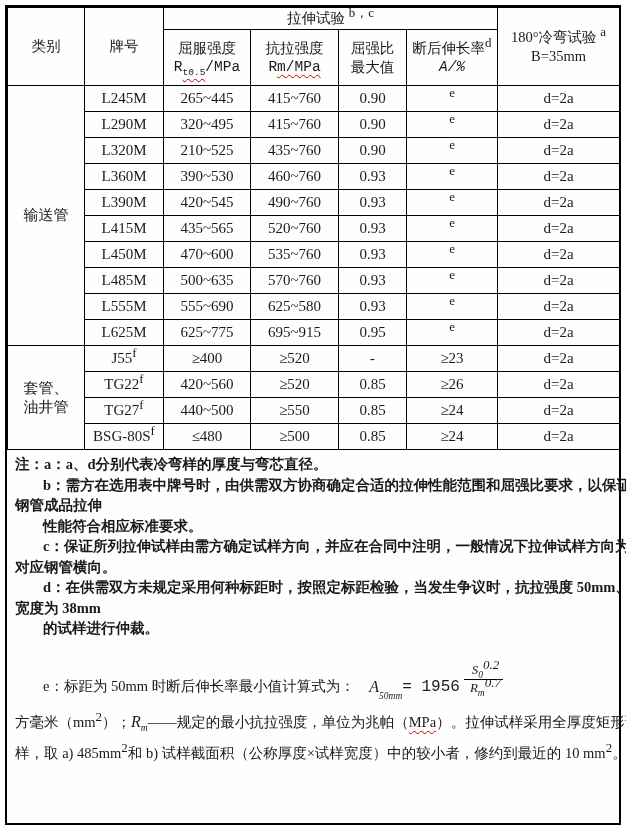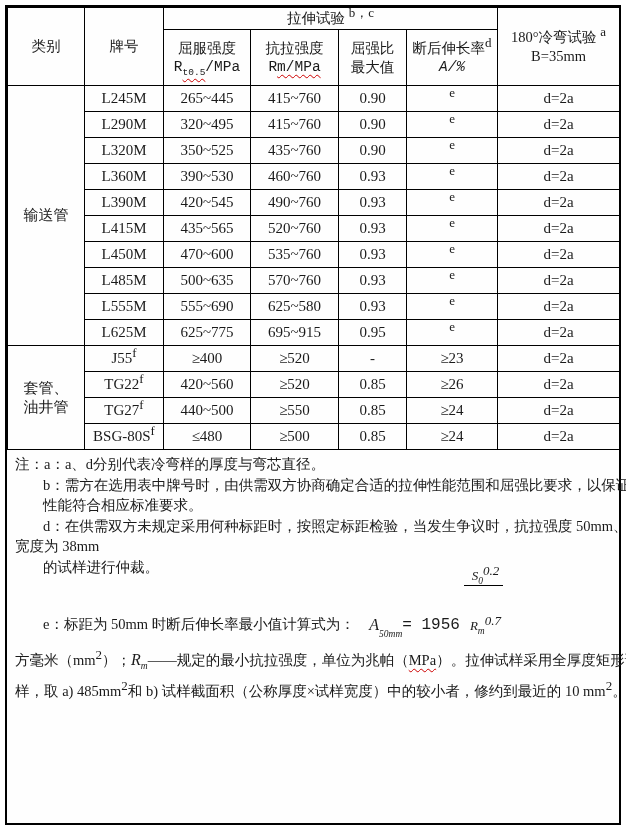--- a/index.html
+++ b/index.html
@@ -37,29 +37,29 @@
     text-decoration-thickness:1px;
     text-underline-offset:3px;
     text-decoration-skip-ink:none;
   }
   
   .notes{
     padding:4px 6px 0 8px;font-size:14.5px;
   }
   .note-line{white-space:nowrap;}
   .indent-1{padding-left:28px;}
-  .note-block-0 .note-line{line-height:20.5px;}
+  .note-block-0 .note-line{line-height:20.5px;font-weight:bold;}
   .note-block-1{margin-top:13px;}
   .note-block-1 .note-line{display:flex;align-items:flex-end;height:44px;line-height:normal;}
   .note-block-2{margin-top:10px;}
   .note-block-2 .note-line{line-height:31px;}
   .fml{font-size:16px;}
   .frac{
     display:inline-flex;flex-direction:column;text-align:center;
-    vertical-align:middle;font-size:13px;margin-left:4px;line-height:1.15;gap:32px;
+    vertical-align:middle;font-size:13px;margin-left:4px;line-height:1.15;
   }
   .frac .num{border-bottom:1px solid #000;padding:0 2px 1px 6px;}
   .frac .den{padding:1px 2px 0 6px;}
 </style>
 </head>
 <body>
 
 <div class="frame">
 
   <table class="spec">
@@ -116,21 +116,21 @@
         <tr>
           <td>L290M</td>
           <td>320~495</td>
           <td>415~760</td>
           <td>0.90</td>
           <td><span class="sup">e</span></td>
           <td>d=2a</td>
         </tr>
         <tr>
           <td>L320M</td>
-          <td>350~525</td>
+          <td>210~525</td>
           <td>435~760</td>
           <td>0.90</td>
           <td><span class="sup">e</span></td>
           <td>d=2a</td>
         </tr>
         <tr>
           <td>L360M</td>
           <td>390~530</td>
           <td>460~760</td>
           <td>0.93</td>
@@ -218,21 +218,24 @@
           <td>≥24</td>
           <td>d=2a</td>
         </tr>
       </tbody>
   </table>
 
   <div class="notes">
       <div class="note-block-0">
         <div class="note-line"><span>注：a：a、d分别代表冷弯样的厚度与弯芯直径。</span></div>
         <div class="note-line indent-1"><span>b：需方在选用表中牌号时，由供需双方协商确定合适的拉伸性能范围和屈强比要求，以保证</span></div>
+        <div class="note-line"><span>钢管成品拉伸</span></div>
         <div class="note-line indent-1"><span>性能符合相应标准要求。</span></div>
+        <div class="note-line indent-1"><span>c：保证所列拉伸试样由需方确定试样方向，并应在合同中注明，一般情况下拉伸试样方向为</span></div>
+        <div class="note-line"><span>对应钢管横向。</span></div>
         <div class="note-line indent-1"><span>d：在供需双方未规定采用何种标距时，按照定标距检验，当发生争议时，抗拉强度 50mm、</span></div>
         <div class="note-line"><span>宽度为 38mm</span></div>
         <div class="note-line indent-1"><span>的试样进行仲裁。</span></div>
       </div>
       <div class="note-block-1">
         <div class="note-line indent-1">
           <span>e：标距为 50mm 时断后伸长率最小值计算式为：　</span>
           <span class="i fml">A</span>
           <span class="i sub">50mm</span>
           <span class="ser fml"> = 1956</span>

